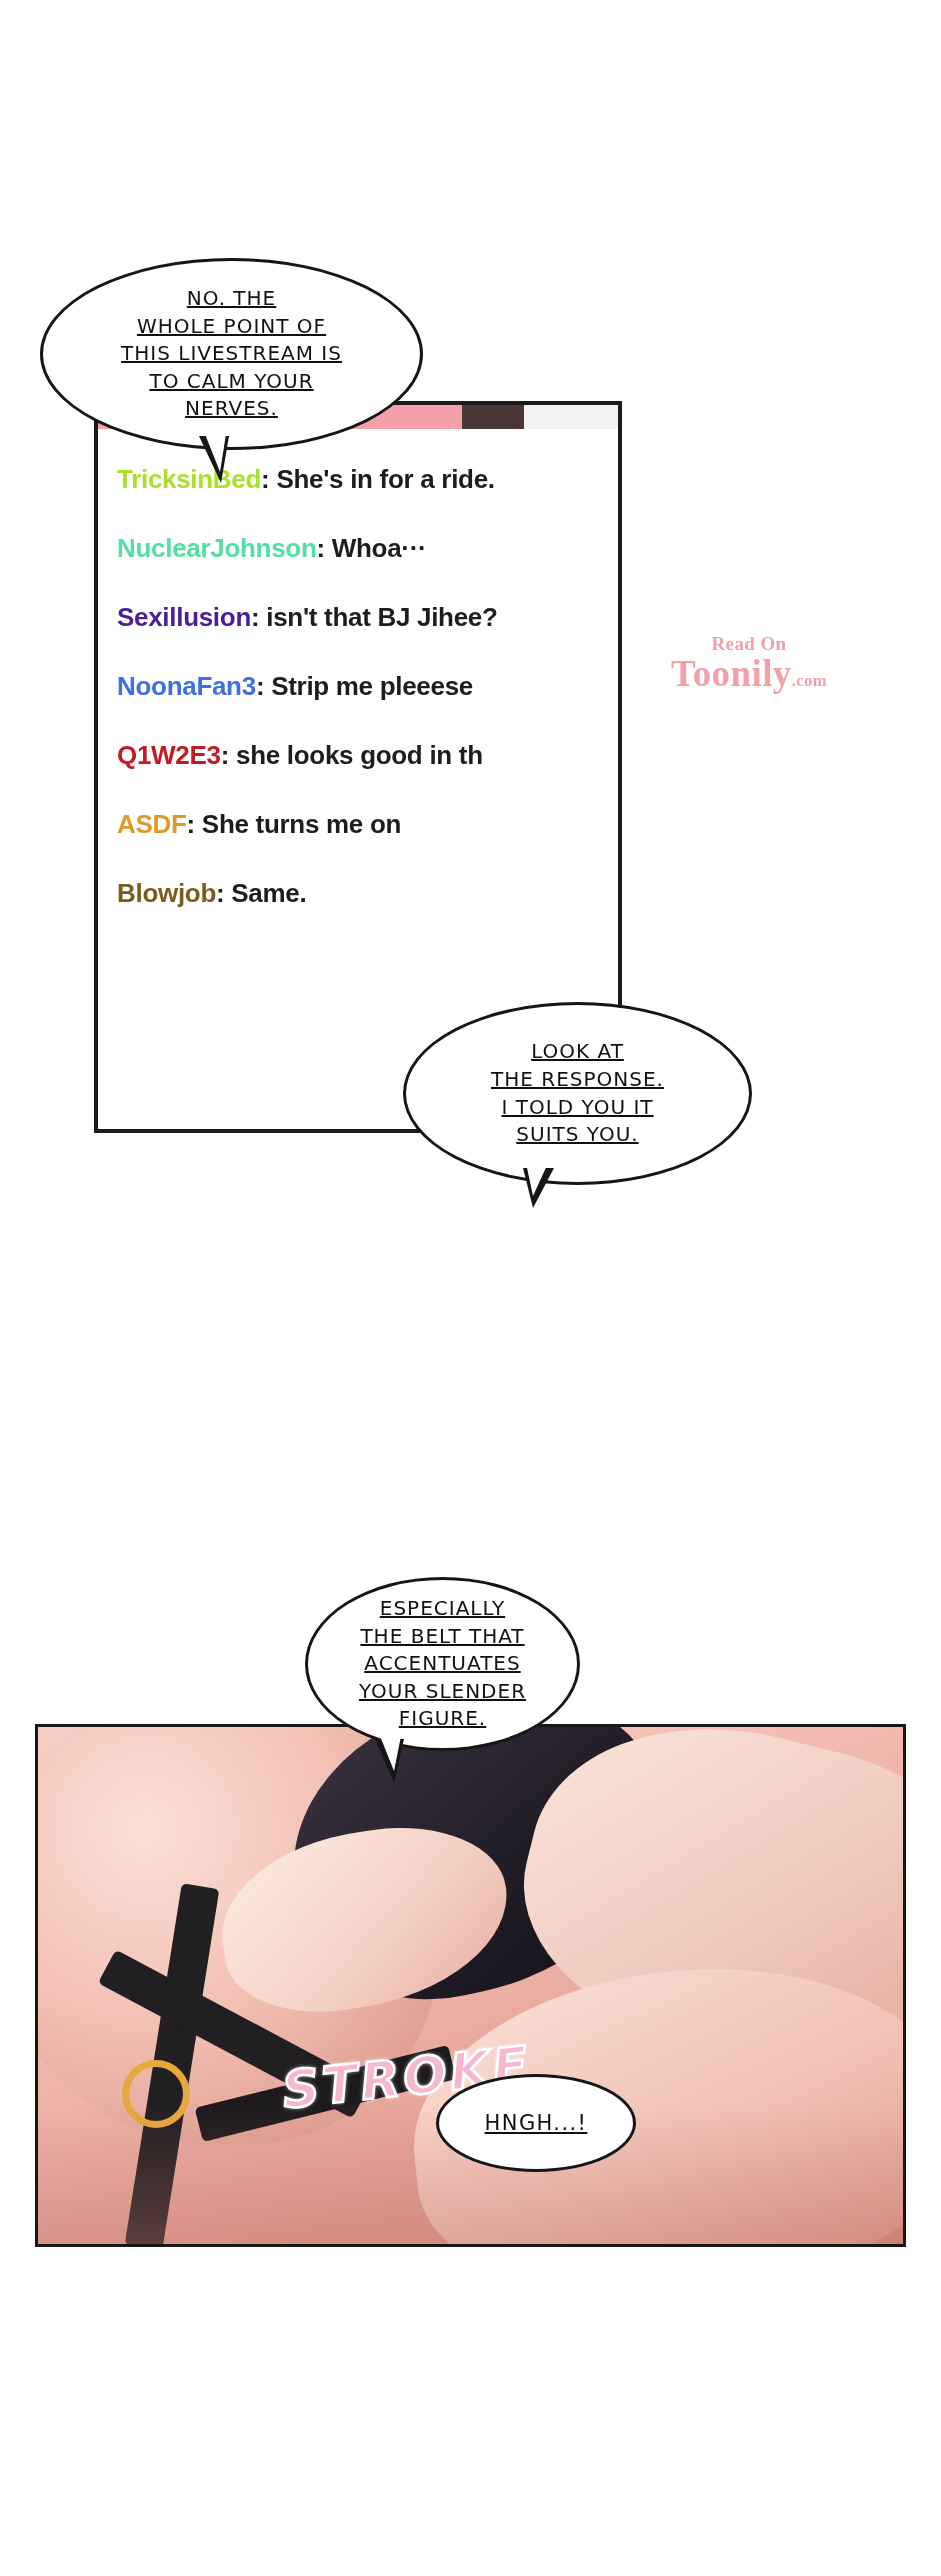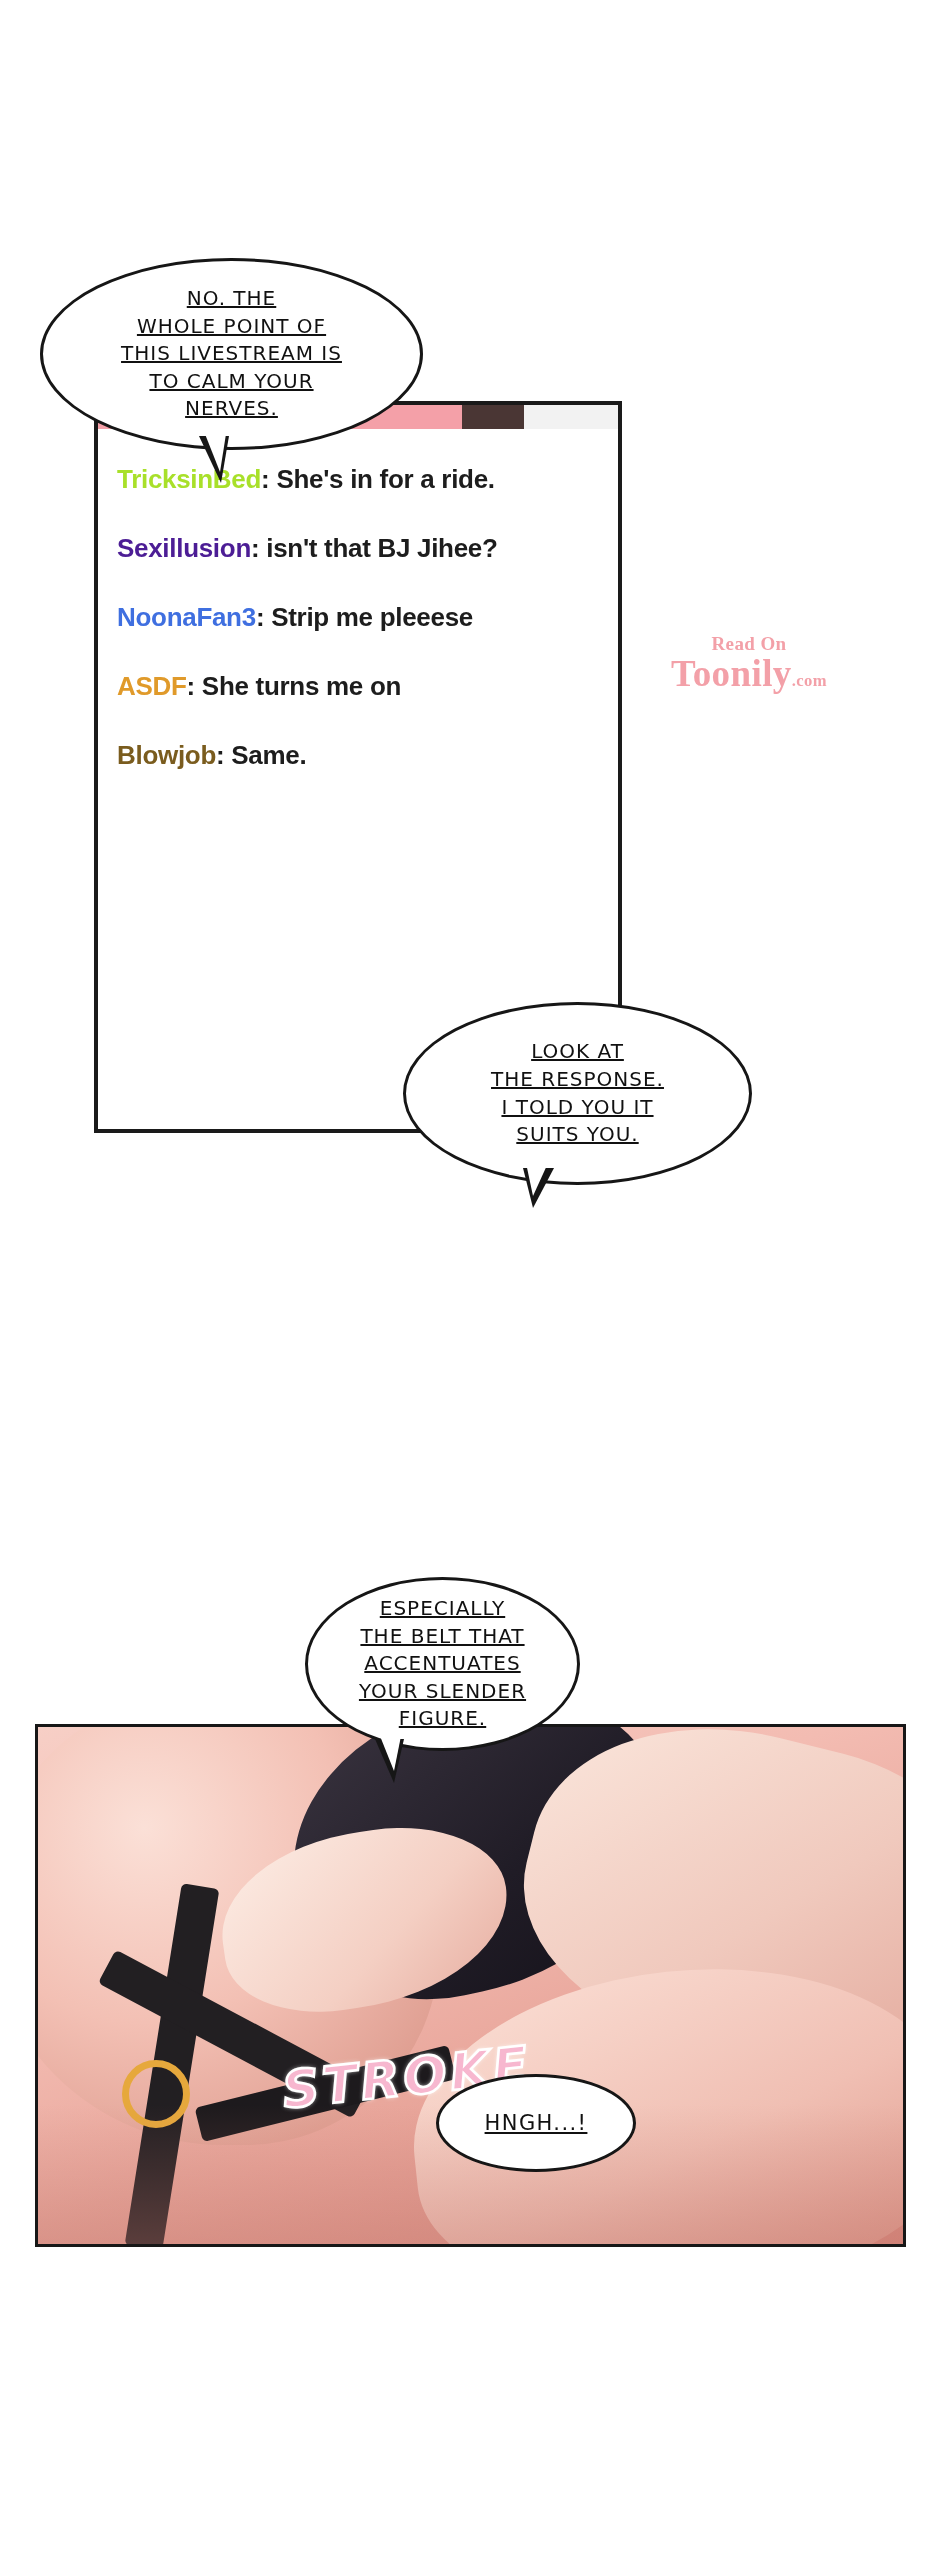--- a/index.html
+++ b/index.html
@@ -312,24 +312,30 @@
       <div class="tb-pink"></div>
       <div class="tb-dark"></div>
       <div class="tb-white"></div>
     </div>
 
     <div class="chat-lines">
       <div class="chat-line">
         <span class="chat-user" style="color:#a8e02a">TricksinBed</span><span>: She's in for a ride.</span>
       </div>
       <div class="chat-line">
+        <span class="chat-user" style="color:#52e0a0">NuclearJohnson</span><span>: Whoa···</span>
+      </div>
+      <div class="chat-line">
         <span class="chat-user" style="color:#4c1d95">Sexillusion</span><span>: isn't that BJ Jihee?</span>
       </div>
       <div class="chat-line">
         <span class="chat-user" style="color:#3f6fe0">NoonaFan3</span><span>: Strip me pleeese</span>
+      </div>
+      <div class="chat-line">
+        <span class="chat-user" style="color:#c41a24">Q1W2E3</span><span>: she looks good in th</span>
       </div>
       <div class="chat-line">
         <span class="chat-user" style="color:#e09a2a">ASDF</span><span>: She turns me on</span>
       </div>
       <div class="chat-line">
         <span class="chat-user" style="color:#7a5c1e">Blowjob</span><span>: Same.</span>
       </div>
     </div>
   </div>
 

